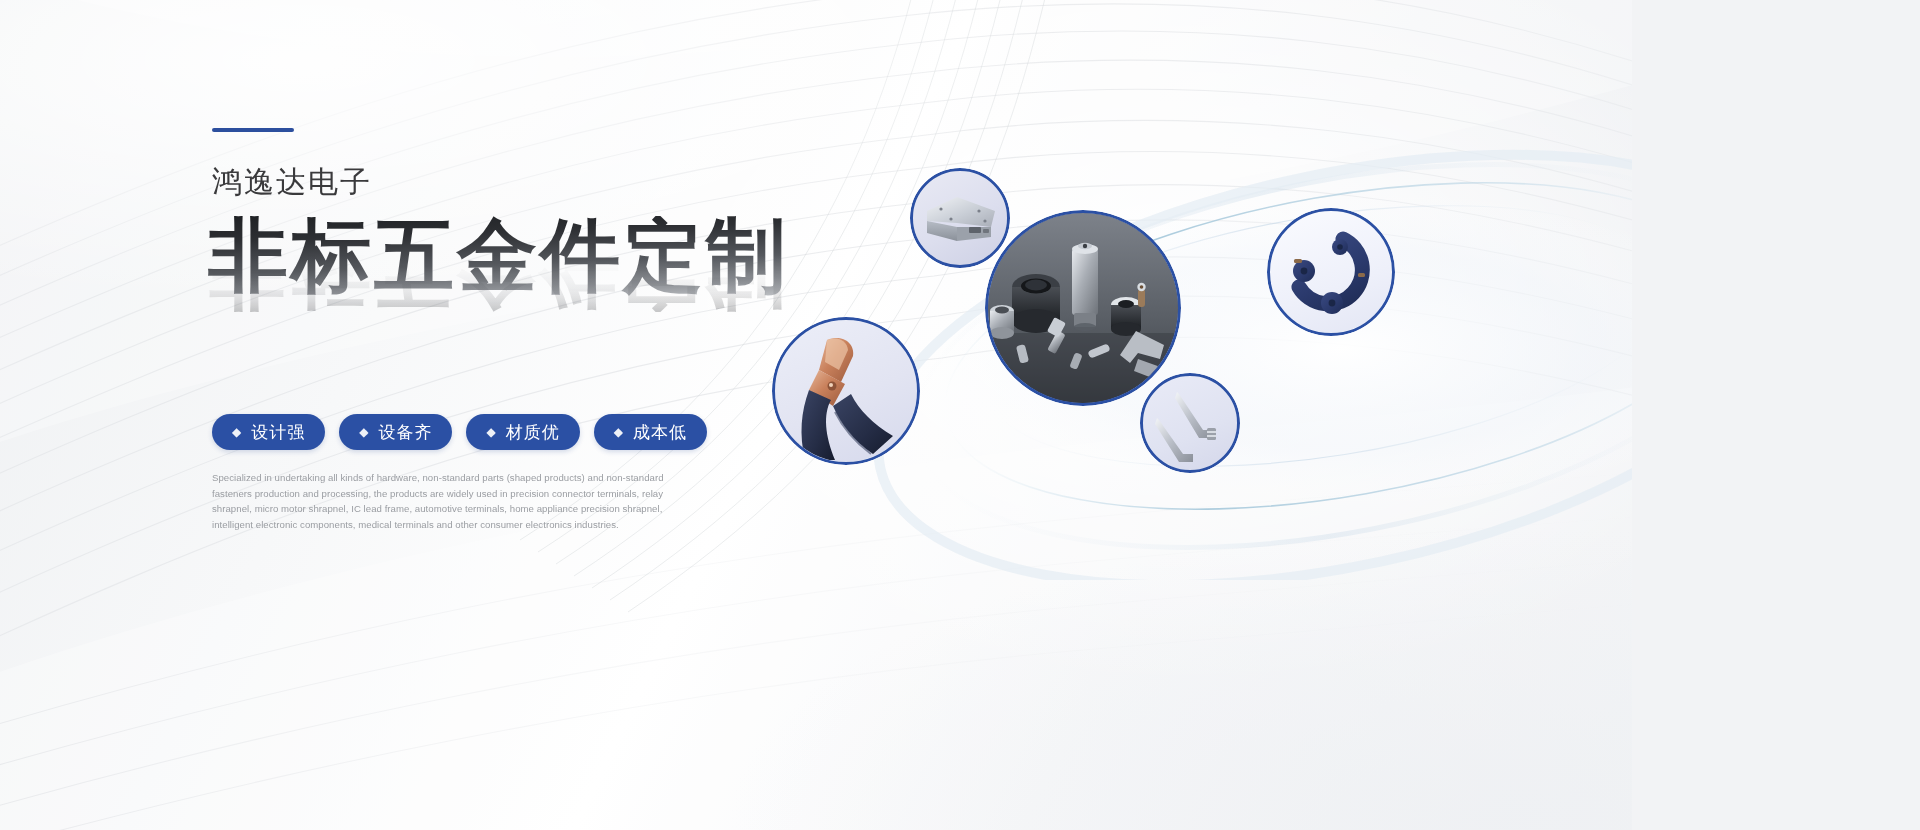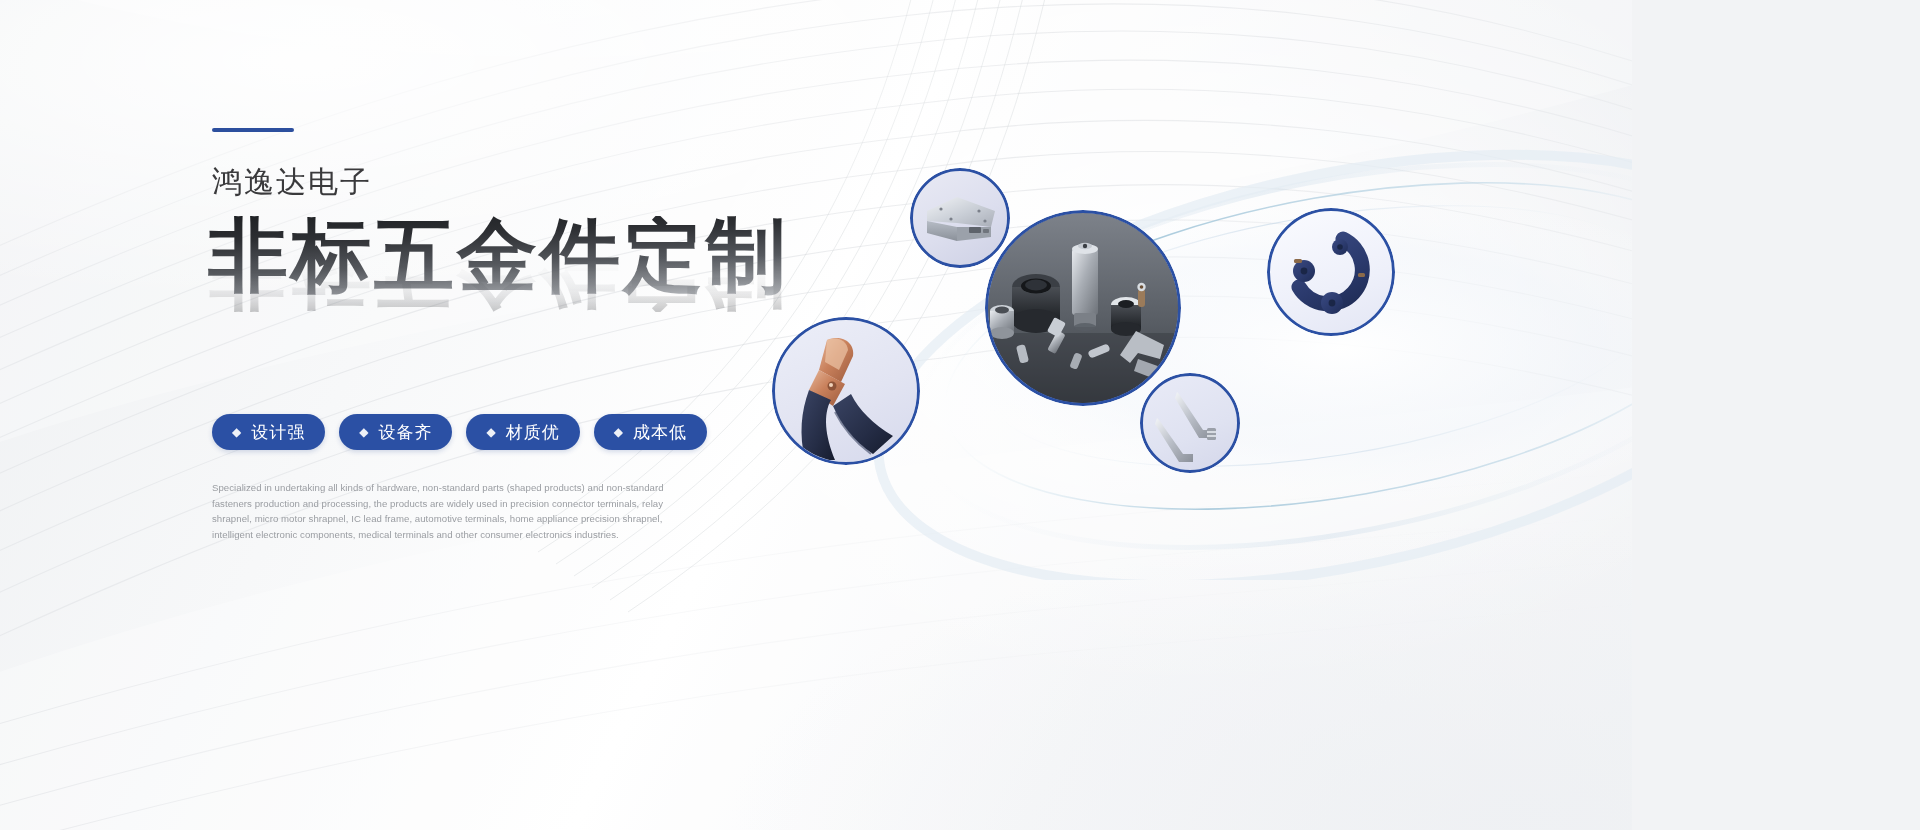--- a/index.html
+++ b/index.html
@@ -55,21 +55,21 @@
     display:flex;align-items:center;justify-content:center;gap:9px;
     height:36px;padding:0 20px;border-radius:18px;
     background:#2b50a4;color:#ffffff;font-size:17px;letter-spacing:1px;
     box-shadow:0 2px 5px rgba(30,60,140,.18);
     white-space:nowrap;
   }
   .pill .dia{font-size:12px;line-height:1;opacity:.92;}
 
   
   .desc{
-    margin-top:30px;width:470px;
+    margin-top:20px;width:470px;
     font-size:9.6px;line-height:1.62;color:#9a9da2;letter-spacing:.05px;
   }
 
   
   .visual{position:absolute;left:740px;top:120px;width:1180px;height:460px;}
   .visual svg{position:absolute;left:0;top:0;}
   .bubble{position:absolute;border-radius:50%;overflow:hidden;}
   .bubble .ring{
     position:absolute;inset:0;border-radius:50%;
     border:3px solid #2b50a4;box-sizing:border-box;pointer-events:none;z-index:5;

